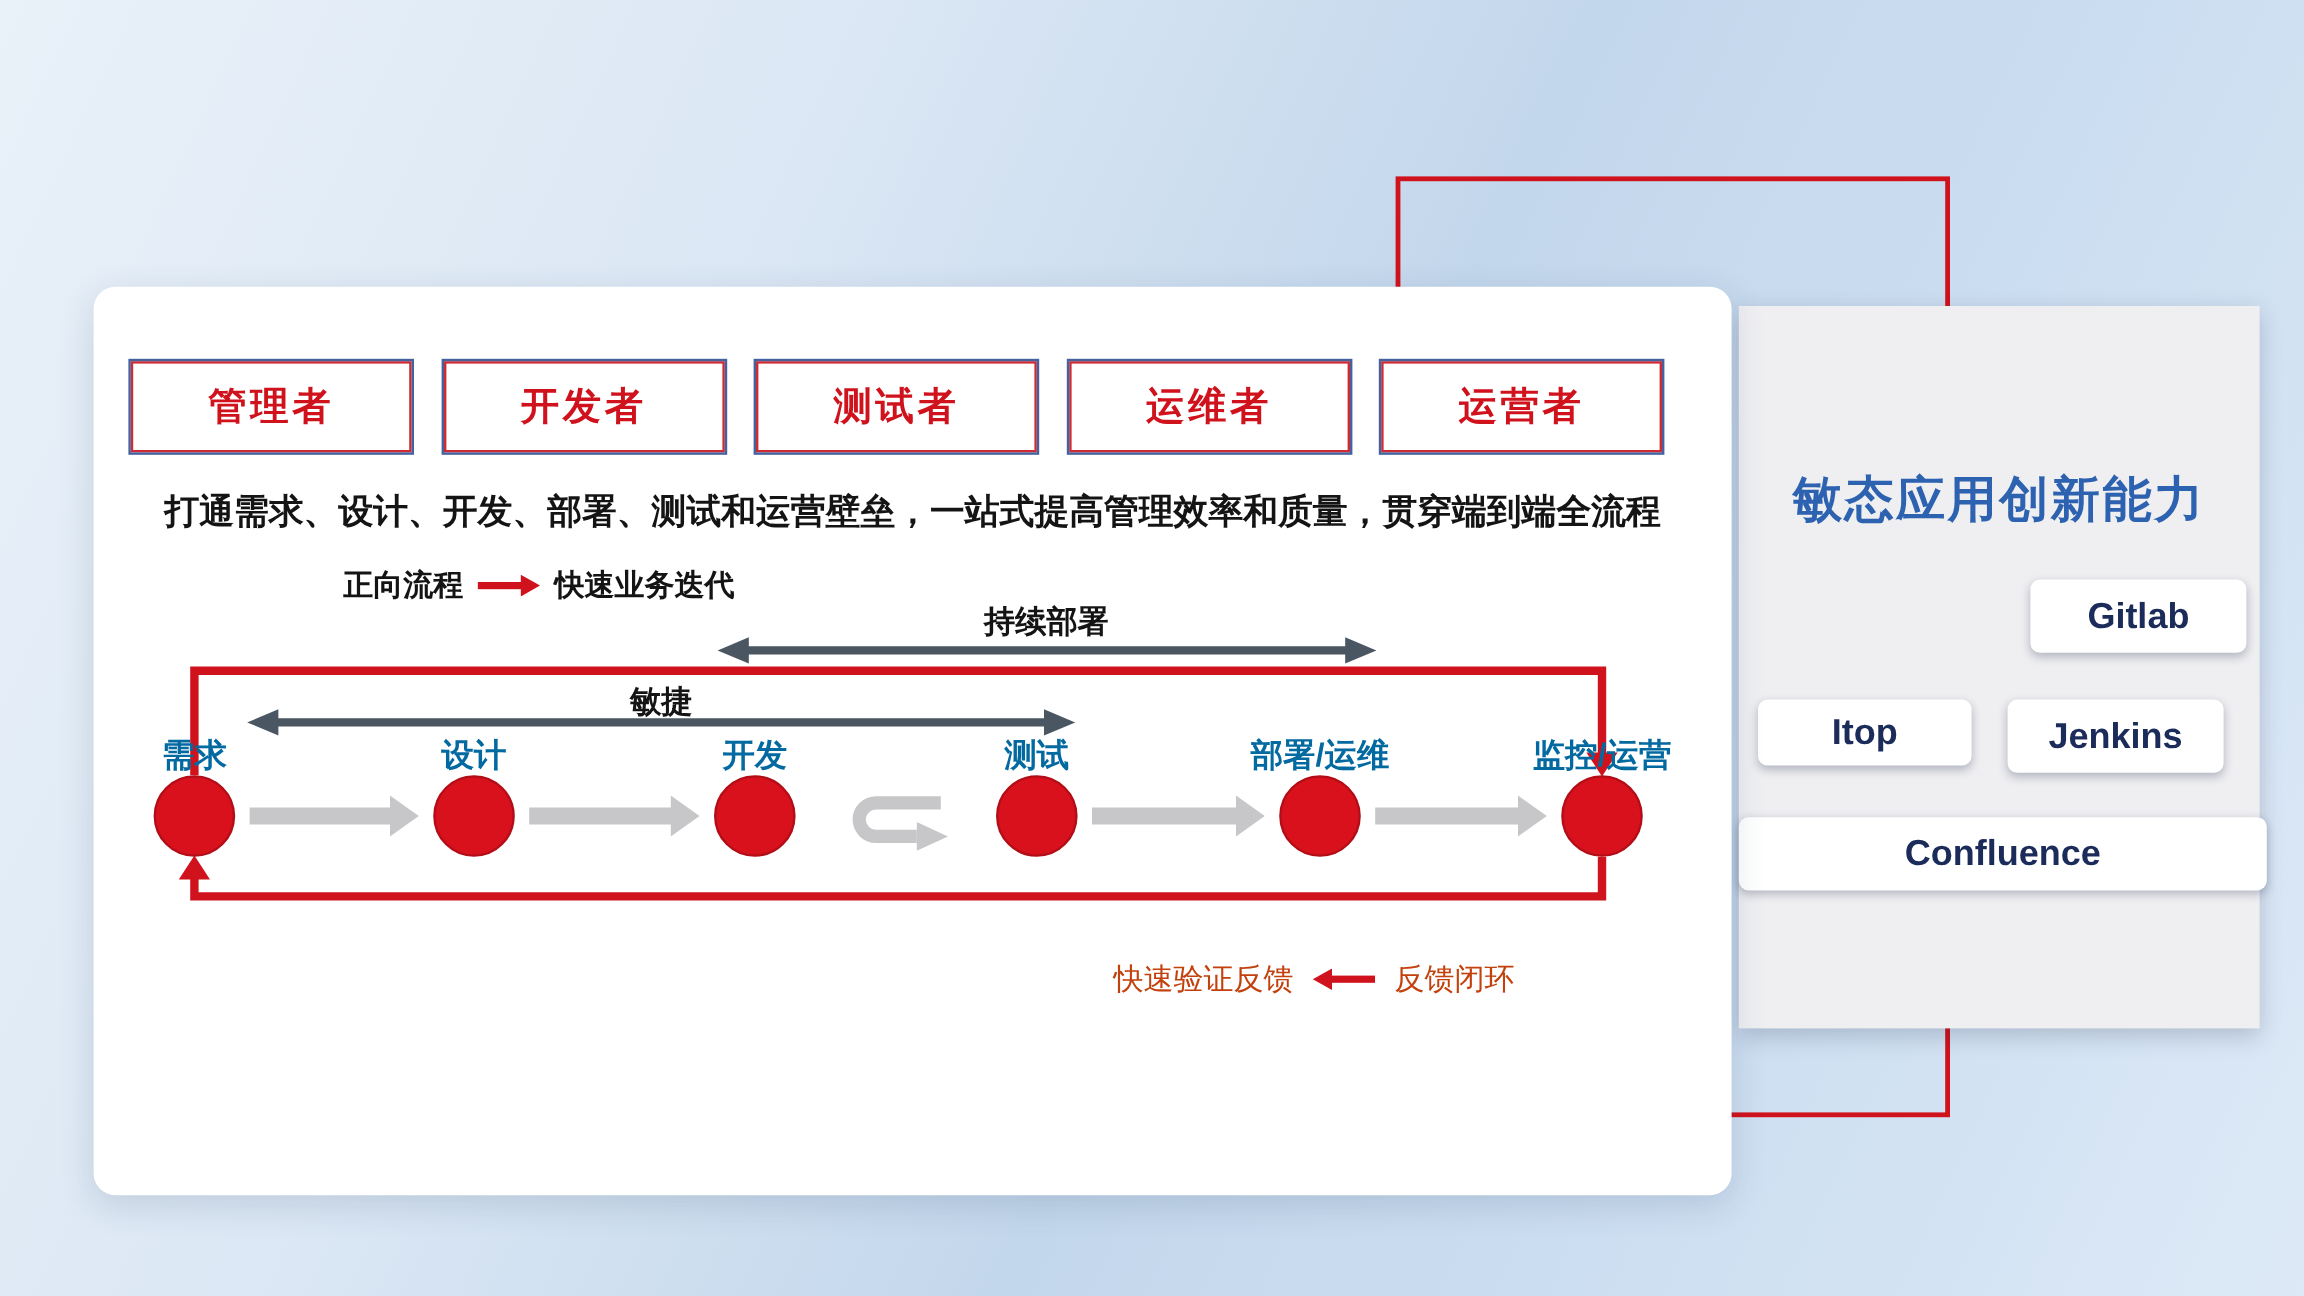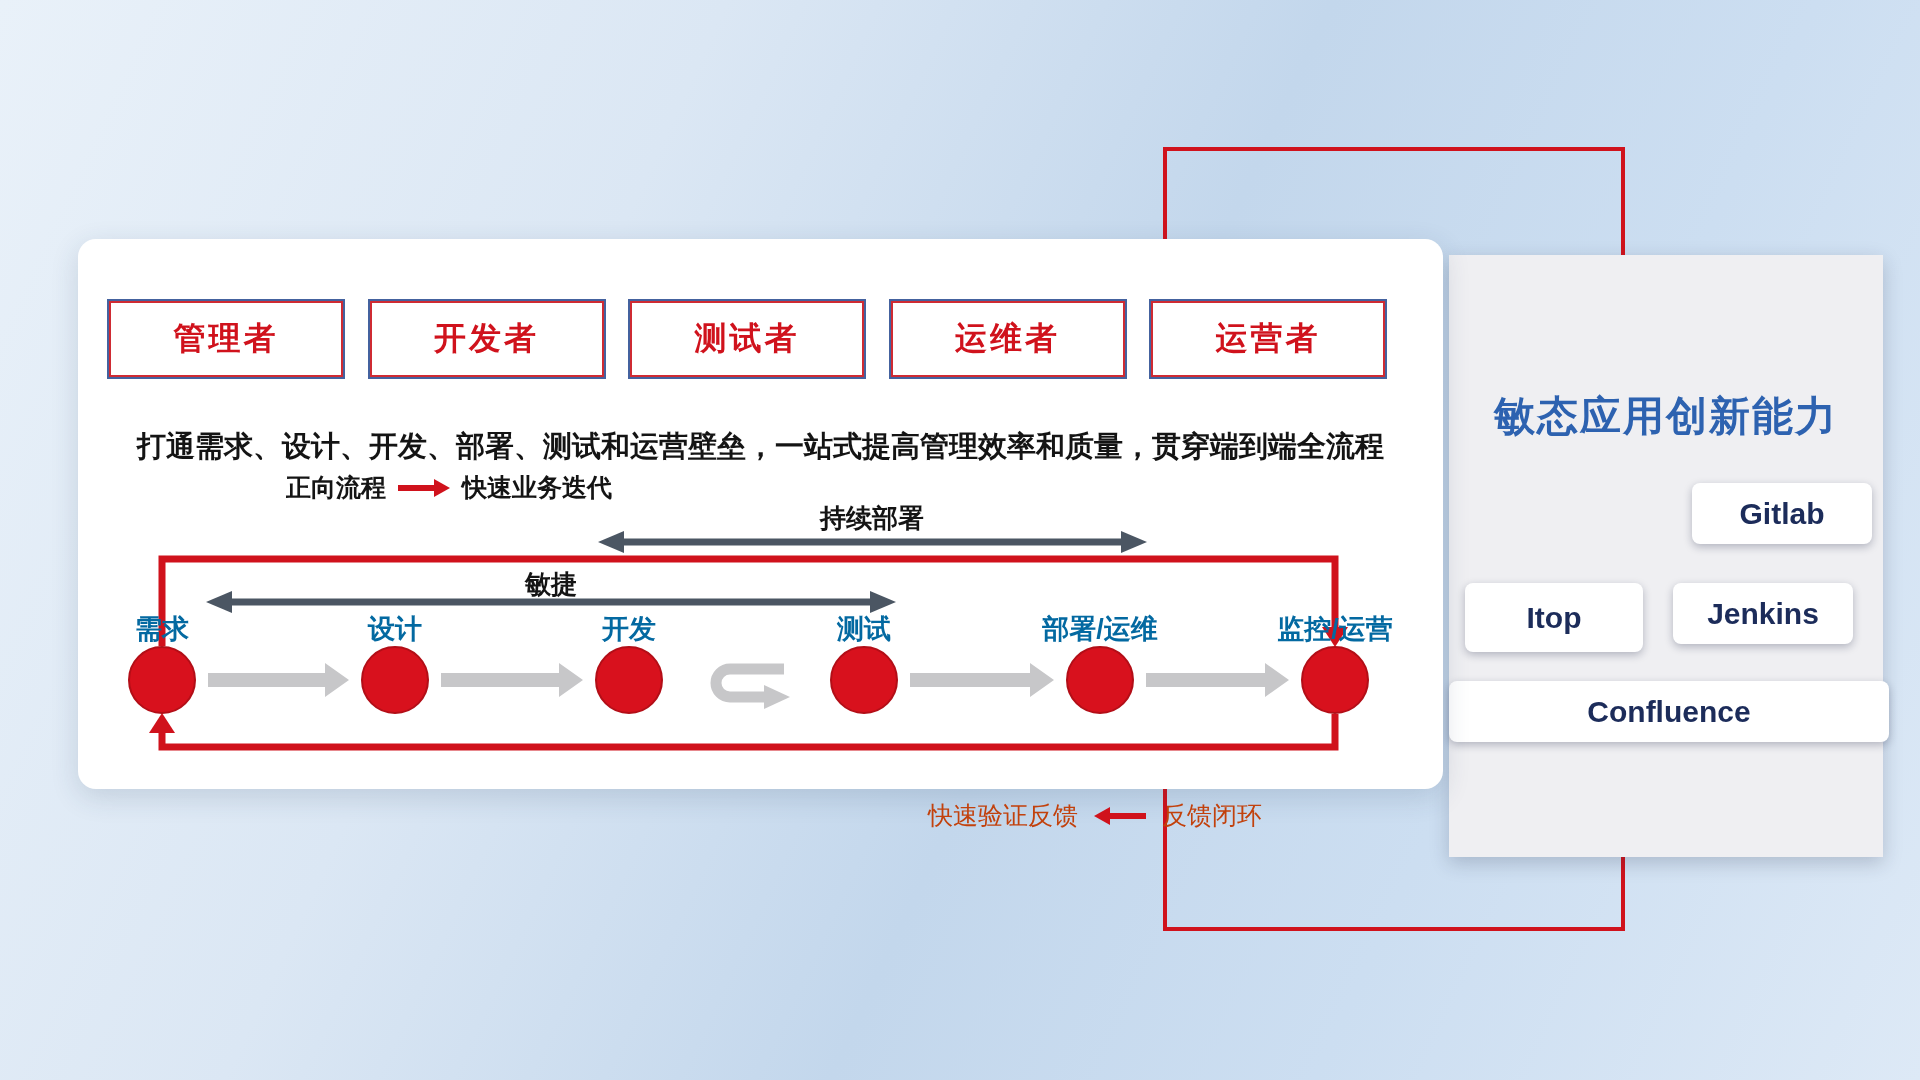--- a/index.html
+++ b/index.html
@@ -31,40 +31,40 @@
   .side-title.l2 { top:134px; }
   .tool-btn {
     position:absolute; background:#fff; border-radius:8px;
     box-shadow:0 3px 8px rgba(20,30,60,.28);
     display:flex; align-items:center; justify-content:center;
     font-weight:700; font-size:30px; color:#1c2c5a;
   }
 
   
   .card {
-    position:absolute; left:78px; top:239px; width:1365px; height:550px;
+    position:absolute; left:78px; top:239px; width:1365px; height:757px;
     background:#ffffff; border-radius:18px;
     box-shadow:0 8px 28px rgba(40,60,95,.16); z-index:3;
   }
 
   
   .roles-row {
     position:absolute; left:31px; top:62px; width:1276px; height:78px;
     display:flex; justify-content:space-between;
   }
   .role-box {
     width:234px; height:76px; flex:none; background:#fff;
     border:2px solid #cf2b33; outline:2px solid #44629f;
     display:flex; align-items:center; justify-content:center;
     color:#d0121c; font-weight:700; font-size:32px; letter-spacing:3px;
   }
 
   .subtitle {
     position:absolute; left:30px; right:30px; top:168px; text-align:center;
-    color:#141414; font-weight:700; font-size:29px;margin-top:20px;
+    color:#141414; font-weight:700; font-size:29px;
   }
 
   .legend-forward {
     position:absolute; left:208px; top:232px;
     display:flex; align-items:center; gap:12px;
     font-weight:700; font-size:25px; color:#141414;
   }
 
   .flow-svg { position:absolute; left:0; top:0; width:1365px; height:634px; }
 
@@ -82,21 +82,21 @@
 </head>
 <body>
 
 <div class="page">
 
   <div class="red-frame"></div>
 
   <div class="side-panel">
     <div class="side-title l2">敏态应用创新能力</div>
     <div class="tool-btn" style="left:224px; top:228px; width:180px; height:61px;margin-left:19px;">Gitlab</div>
-    <div class="tool-btn" style="left:16px; top:328px; width:178px; height:69px;">Itop</div>
+    <div class="tool-btn" style="left:16px; top:328px; width:178px; height:55px;">Itop</div>
     <div class="tool-btn" style="left:224px; top:328px; width:180px; height:61px;">Jenkins</div>
     <div class="tool-btn" style="left:0; top:426px; width:440px; height:61px;">Confluence</div>
   </div>
 
   <div class="card">
 
     <div class="roles-row">
       <div class="role-box">管理者</div>
       <div class="role-box">开发者</div>
       <div class="role-box">测试者</div>

